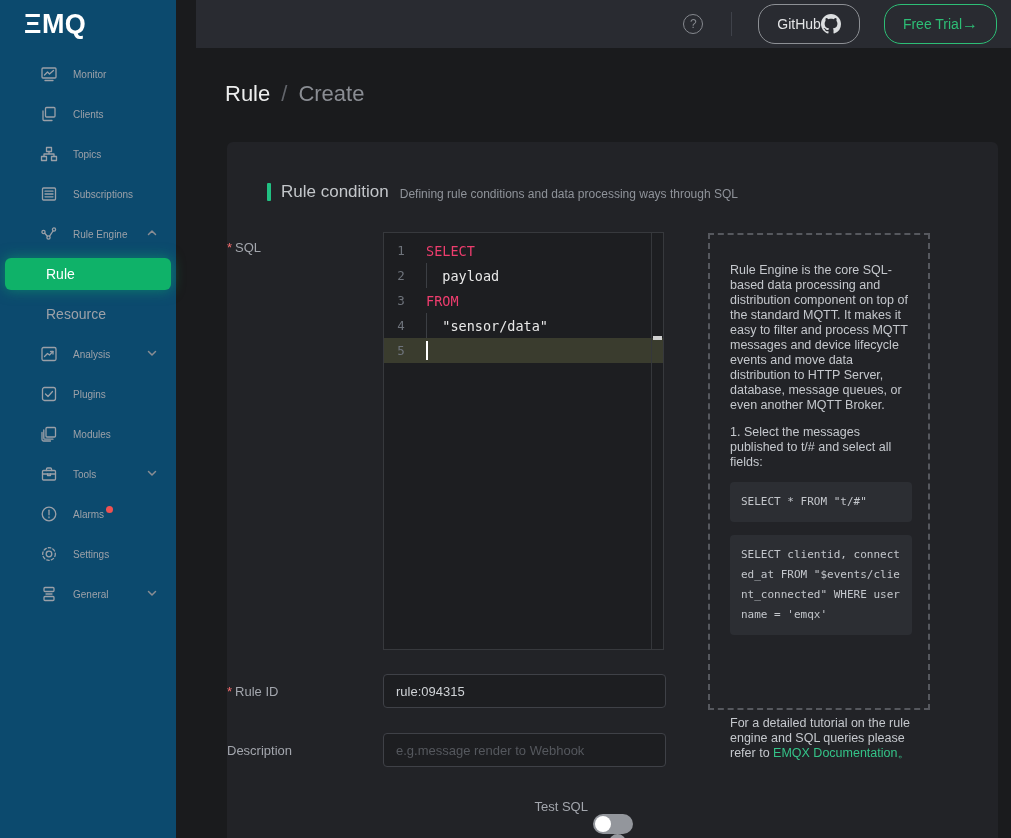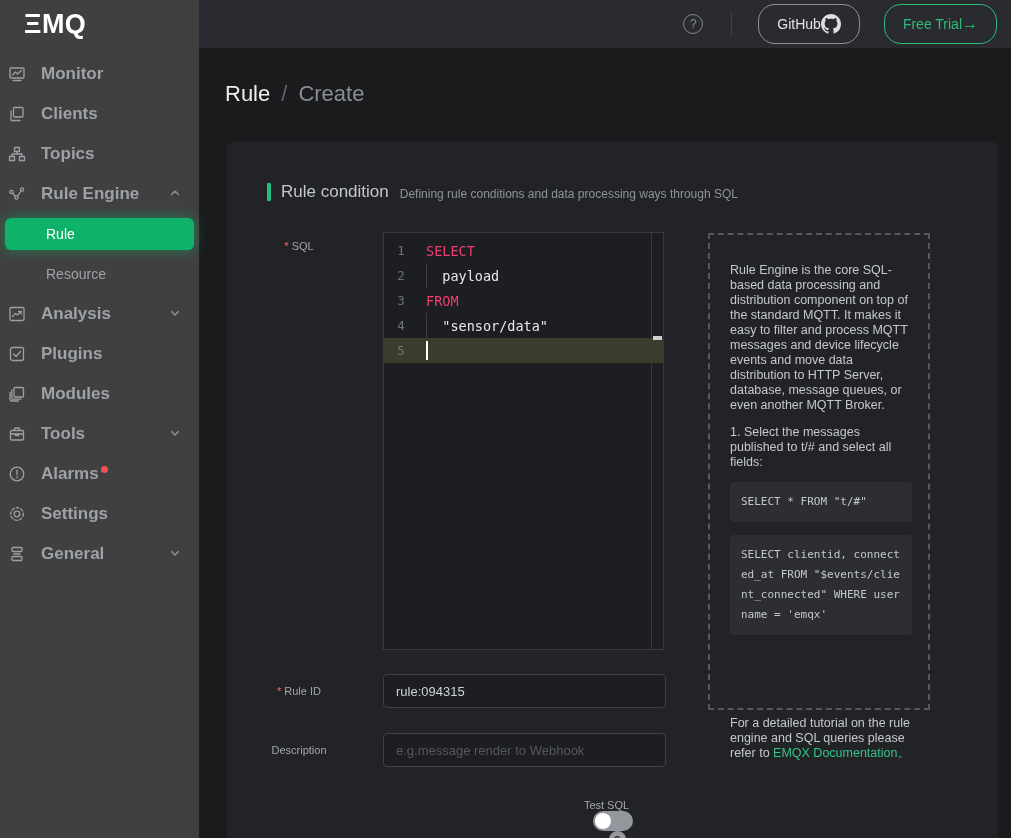--- a/index.html
+++ b/index.html
@@ -1,25 +1,25 @@
 <!DOCTYPE html>
 <html><head>
 <meta charset="utf-8">
 <style>
   * { margin:0; padding:0; box-sizing:border-box; }
   html,body { width:1011px; height:838px; overflow:hidden; }
   body { background:#1a1b1d; font-family:"Liberation Sans", sans-serif; position:relative; }
 
   
-  .sidebar { position:absolute; left:0; top:0; width:199px; height:838px; background:#404040; z-index:5; }
+  .sidebar { position:absolute; left:0; top:0; width:176px; height:838px; background:#0c4a6e; z-index:5; }
   .logo { height:48px; display:flex; align-items:center; padding-left:24px; color:#ffffff;
           font-size:27px; font-weight:bold; letter-spacing:.5px; }
   .nav { padding-top:6px; }
-  .nav-item { height:40px; display:flex; align-items:center; padding:0 18px 0 8px;
-              color:#9da1a8; font-size:17px; cursor:pointer;font-weight:bold; }
+  .nav-item { height:40px; display:flex; align-items:center; padding:0 18px 0 40px;
+              color:#9da1a8; font-size:10px; cursor:pointer; }
   .nav-icon { width:18px; height:18px; margin-right:15px; display:flex; align-items:center; justify-content:center; flex-shrink:0; }
   .nav-icon svg { stroke:#9ba0a8; fill:none; stroke-width:1.3; stroke-linecap:round; stroke-linejoin:round; }
   .nav-label { white-space:nowrap; }
   .spacer { flex:1; }
   .chev svg { stroke:#8a8d93; fill:none; stroke-width:1.5; stroke-linecap:round; stroke-linejoin:round; }
   .nav-sub { height:32px; margin:4px 5px; display:flex; align-items:center; padding-left:41px;
              color:#9da1a8; font-size:14px; border-radius:6px; cursor:pointer; }
   .nav-sub.active { background:#0fb269; color:#ffffff; box-shadow:0 0 14px rgba(15,178,105,.55); }
   .nav-sub.plain { height:40px; margin:0; padding-left:46px; }
   .badge-dot { width:7px; height:7px; border-radius:50%; background:#f15151; margin-left:2px;
@@ -48,21 +48,21 @@
   .card { position:absolute; left:31px; top:94px; width:771px; height:724px;
           background:#222327; border-radius:6px; }
   .section-head { display:flex; align-items:center; padding:40px 0 0 40px; }
   .green-bar { width:4px; height:18px; background:#21c082; border-radius:1px; margin-right:10px; }
   .section-title { font-size:17px; color:#c3c6ca; }
   .section-subtitle { font-size:12px; color:#8f939a; margin-left:11px; position:relative; top:2px; }
 
   .form { margin-top:30px; }
   .row { display:flex; align-items:center; margin-bottom:25px; }
   .row.top { align-items:flex-start; margin-bottom:24px; }
-  .row-label { width:156px; text-align:center; padding-right:12px; font-size:11px; color:#a3a6ad; flex-shrink:0; }
+  .row-label { width:156px; text-align:left; padding-right:12px; font-size:13px; color:#a3a6ad; flex-shrink:0; }
   .row.top .row-label { padding-top:8px; }
   .star { color:#f56c6c; margin-right:3px; }
 
   
   .editor { width:281px; height:418px; background:#1d1e21; border:1px solid #37393d;
             position:relative; font-family:"DejaVu Sans Mono", monospace; font-size:13.5px;
             padding-top:5px; overflow:hidden; }
   .code-line { height:25px; display:flex; align-items:center; position:relative; }
   .ln { width:34px; text-align:center; color:#6e737b; font-size:12.5px; flex-shrink:0; }
   .ct { white-space:pre; color:#e8e8e8; padding-left:8px; }
@@ -129,20 +129,31 @@
         <svg width="18" height="18" viewBox="0 0 18 18">
             <rect x="6.5" y="2.5" width="5" height="4"></rect>
             <rect x="1.5" y="11.5" width="5" height="4"></rect>
             <rect x="11.5" y="11.5" width="5" height="4"></rect>
             <path d="M9 6.5 V9 M4 11.5 V9 h10 v2.5"></path>
           </svg>
       </span>
       <span class="nav-label">Topics</span>
     </div>
 
+    <div class="nav-item">
+      <span class="nav-icon">
+        <svg width="18" height="18" viewBox="0 0 18 18">
+            <rect x="2.5" y="3" width="13" height="12" rx="1"></rect>
+            <line x1="5" y1="6.2" x2="13" y2="6.2"></line>
+            <line x1="5" y1="9" x2="13" y2="9"></line>
+            <line x1="5" y1="11.8" x2="13" y2="11.8"></line>
+          </svg>
+      </span>
+      <span class="nav-label">Subscriptions</span>
+    </div>
 
     <div class="nav-item">
       <span class="nav-icon">
         <svg width="18" height="18" viewBox="0 0 18 18">
             <circle cx="3.5" cy="7" r="1.6"></circle>
             <circle cx="8.5" cy="12.5" r="1.6"></circle>
             <circle cx="14" cy="4.5" r="1.6"></circle>
             <path d="M4.7 8.3 L7.4 11.2 M9.6 11.2 L13 6"></path>
           </svg>
       </span>

